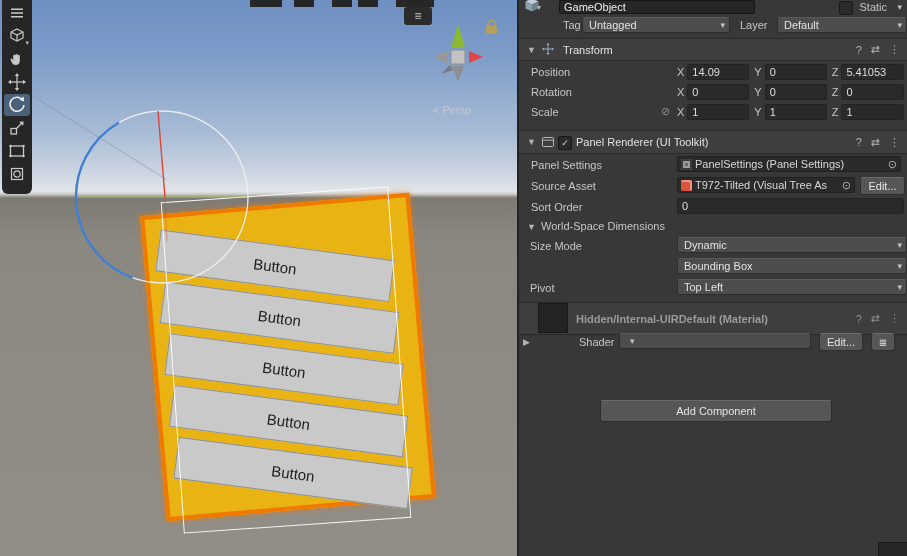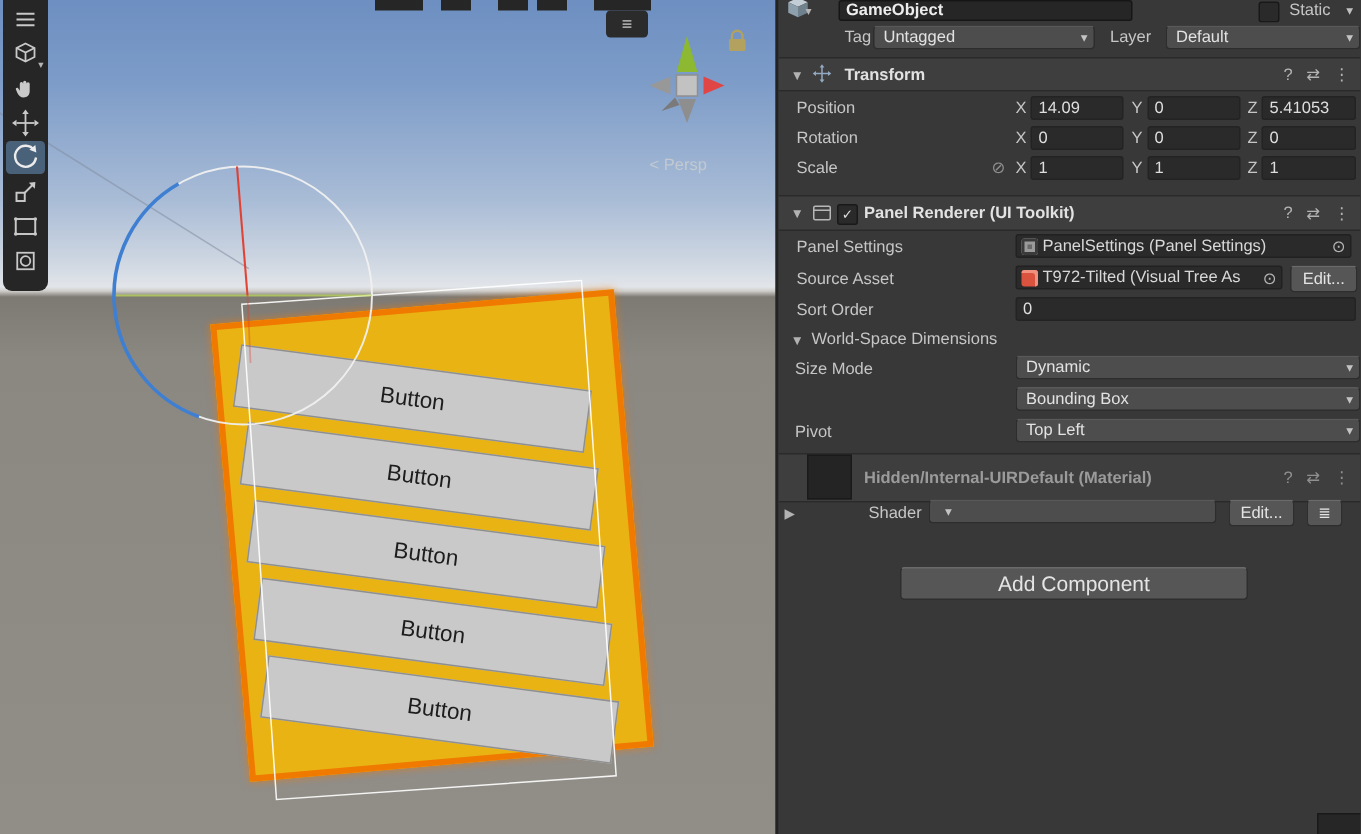--- a/index.html
+++ b/index.html
@@ -68,38 +68,38 @@
   .objf .otxt{flex:1;white-space:nowrap;overflow:hidden;margin-left:3px}
   .objf .pick{color:#b5b5b5;font-size:11px;margin-left:3px}
   .mini-ico{width:11px;height:11px;border-radius:2px;flex:none}
   .ps-ico{background:#6a6a6a;box-shadow:inset 0 0 0 2px #3a3a3a, inset 0 0 0 4px #9a9a9a}
   .vta-ico{background:#d9533e;box-shadow:inset -2px 2px 0 #f0907f}
 
   .hdr{background:#3e3e3e;border-top:1px solid #2a2a2a;border-bottom:1px solid #2a2a2a}
   .hdr .fold{position:absolute;left:8px;top:0;height:100%;display:flex;align-items:center;
     font-size:9px;color:#b2b2b2}
   .hdr .title{position:absolute;height:100%;display:flex;align-items:center;
-    font-weight:bold;color:#e2e2e2;white-space:nowrap}
+    font-weight:normal;color:#e2e2e2;white-space:nowrap}
   .hdr-icons{position:absolute;right:7px;top:0;height:100%;display:flex;align-items:center;
     gap:9px;color:#b4b4b4}
   .hdr-icons .hi{font-size:11px}
   .chk{position:absolute;width:12px;height:12px;background:#2a2a2a;border:1px solid #191919;
     border-radius:2px;display:flex;align-items:center;justify-content:center;
     font-size:9px;color:#dcdcdc}
   .cico{position:absolute;top:3px}
 
   .ubtn{background:#565656;border:1px solid #2e2e2e;border-top-color:#6a6a6a;border-radius:3px;
     color:#e4e4e4;display:flex;align-items:center;justify-content:center}
 
   .grayed{color:#9b9b9b !important}
   .fold-plain{position:absolute;font-size:9px;color:#b2b2b2}
 
   .name-strip{height:15px;overflow:hidden}
   .namef{position:absolute;left:40px;top:0;width:196px;height:14px;background:#262626;
-    border:1px solid #161616;border-radius:2px;color:#ededed;font-weight:bold;
+    border:1px solid #161616;border-radius:2px;color:#ededed;font-weight:normal;
     line-height:13px;padding:0 4px;box-sizing:border-box}
   .go-ico{position:absolute;left:5px;top:-3px}
   .go-dd{position:absolute;left:18px;top:3px;font-size:8px;color:#b5b5b5}
   .static-chk{position:absolute;right:54px;top:1px}
   .static-lbl{position:absolute;right:20px;top:0;line-height:14px;color:#c6c6c6}
   .static-arr{position:absolute;right:5px;top:2px;font-size:9px;color:#c0c0c0}
 
   .mat-thumb{position:absolute;left:19px;top:0;width:30px;height:30px;background:#242424;
     border:1px solid #1a1a1a;box-sizing:border-box}
   .corner-box{position:absolute;right:0;bottom:0;width:28px;height:13px;background:#262626;
@@ -395,16 +395,16 @@
   <div class="r" style="top:331px;height:21px">
     <span class="fold-plain" style="left:4px;top:6px">▶</span>
     <span class="lbl" style="left:60px">Shader</span>
     <div class="dd" style="position:absolute;left:100px;width:192px;top:2px">
       <span class="arr">▾</span>
     </div>
     <div class="ubtn" style="position:absolute;left:300px;top:2px;width:42px;height:16px">Edit...</div>
     <div class="ubtn" style="position:absolute;left:352px;top:2px;width:22px;height:16px;font-size:10px">≣</div>
   </div>
 
-  <div class="ubtn" style="position:absolute;left:81px;top:378px;width:230px;height:20px;font-size:14px">Add Component</div>
+  <div class="ubtn" style="position:absolute;left:81px;top:400px;width:230px;height:20px;font-size:11px">Add Component</div>
 </div>
 
 <div class="corner-box"></div>
 
 </body></html>

